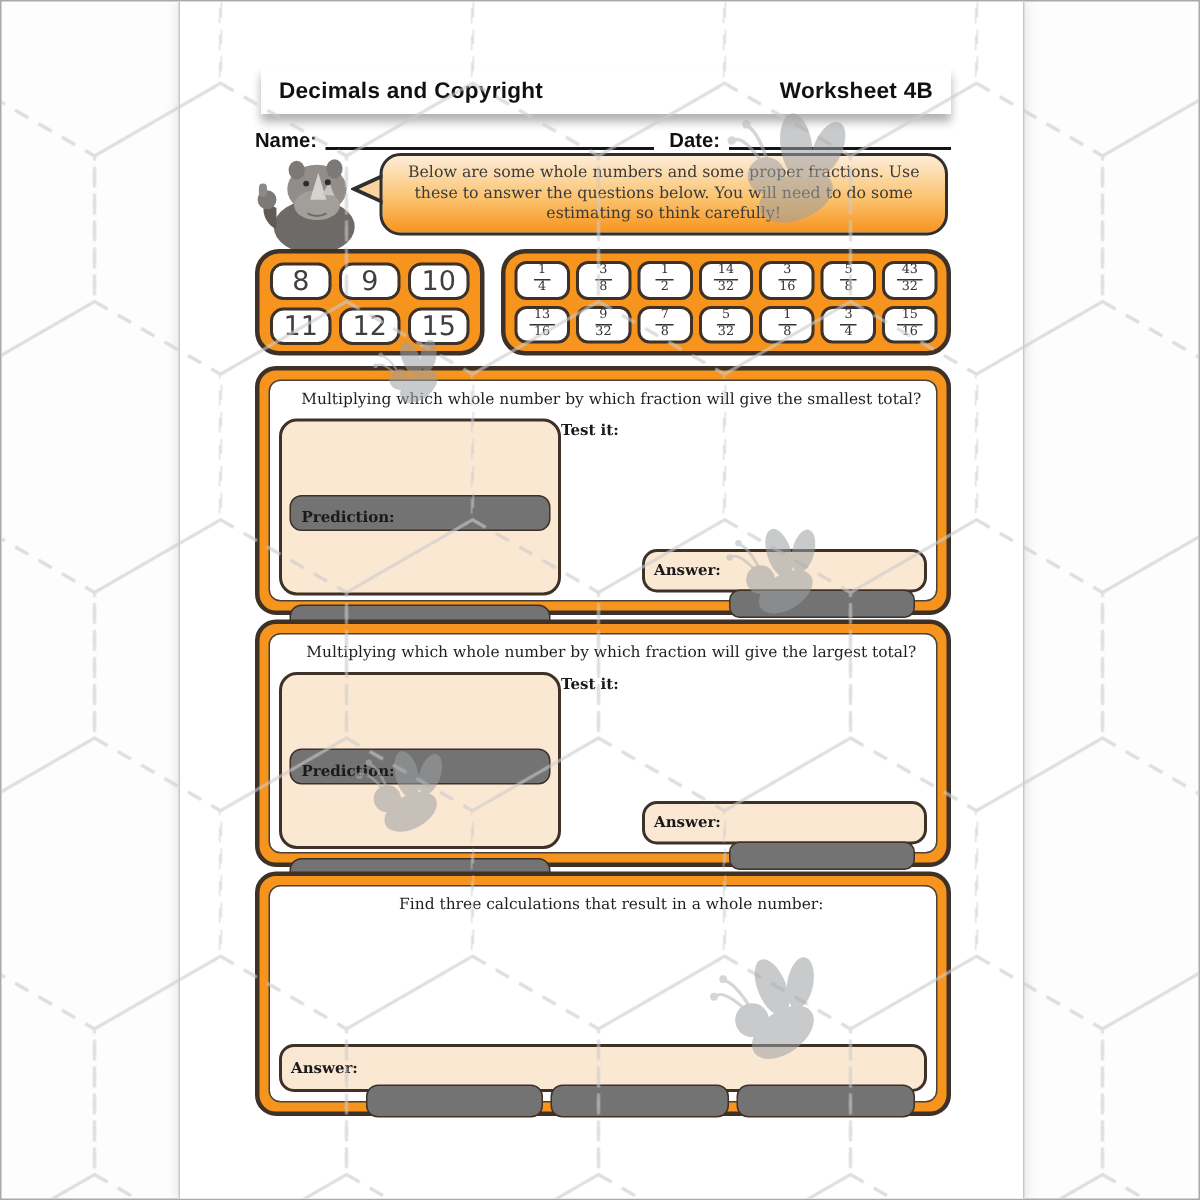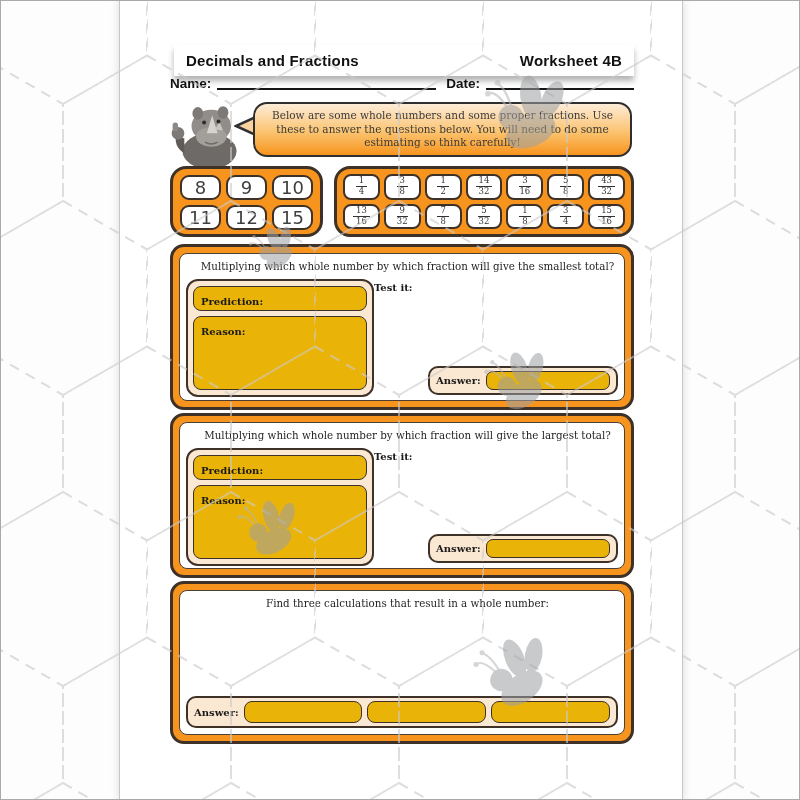--- a/index.html
+++ b/index.html
@@ -15,21 +15,21 @@
     box-shadow:0 0 9px rgba(0,0,0,.14);
   }
   
   .title-card{
     position:absolute;left:54px;top:44px;width:460px;height:31px;background:#fff;
     box-shadow:0 5px 6px rgba(0,0,0,.30);
     display:flex;justify-content:space-between;align-items:center;padding:0 12px;
   }
   .title-card .ttl{font-size:15px;font-weight:800;color:#111;letter-spacing:.2px;}
   
-  .name-row{position:absolute;left:50px;top:72px;width:464px;height:17px;display:flex;align-items:flex-end;}
+  .name-row{position:absolute;left:50px;top:82px;width:464px;height:17px;display:flex;align-items:flex-end;}
   .fld-label{font-size:13.5px;font-weight:800;color:#111;line-height:1;}
   .write-line{border-bottom:2px solid #151515;height:14px;}
   .nm-line{flex:1 1 auto;margin:0 10px 0 6px;}
   .dt-line{width:148px;margin-left:6px;}
   
   .rhino{position:absolute;left:42px;top:98px;width:86px;height:72px;}
   
   .bubble{
     position:absolute;left:133px;top:101px;width:379px;height:55px;border-radius:14px;
     border:2px solid #2f2f2f;
@@ -68,21 +68,21 @@
   .panel{position:relative;width:100%;height:100%;background:#fff;border:1.5px solid #4a4036;border-radius:8px;}
   .question{
     position:absolute;left:11px;right:0;top:6px;text-align:center;
     font-family:"DejaVu Serif",serif;font-size:10.3px;color:#1e1e1e;
   }
   .pred-col{
     position:absolute;left:6px;top:25px;width:188px;height:118px;
     background:#fbe8d3;border:2px solid #3d3128;border-radius:12px;padding:5px;
     display:flex;flex-direction:column;gap:5px;
   }
-  .white-box{background:#eab308;border:1.5px solid #3d3128;border-radius:8px;}
+  .white-box{background:#737373;border:1.5px solid #3d3128;border-radius:8px;margin-top:44px;}
   .pred-box{height:25px;padding:4px 7px 0;}
   .reason-box{flex:1 1 auto;padding:4px 7px 0;}
   .inner-label{font-family:"DejaVu Serif",serif;font-size:10px;font-weight:700;color:#1a1a1a;}
   .test-label{position:absolute;left:194px;top:28px;font-family:"DejaVu Serif",serif;font-size:10px;font-weight:700;color:#1a1a1a;}
   .answer-strip{
     position:absolute;background:#fbe8d3;border:2px solid #3d3128;border-radius:10px;
     display:flex;align-items:center;padding:0 6px;gap:5px;
   }
   .ans-s12{right:6px;bottom:5px;width:190px;height:29px;}
   .ans-s3{left:6px;right:6px;bottom:6px;height:32px;}
@@ -111,21 +111,21 @@
       <ellipse cx="58" cy="62" rx="27" ry="16" fill="#9da0a3" transform="rotate(-32 58 62)"></ellipse>
       <circle cx="35" cy="51" r="13" fill="#9da0a3"></circle>
     </g>
   </defs>
 </svg>
 
 <div id="canvas">
   <div class="page">
 
     <div class="title-card">
-      <span class="ttl">Decimals and Fractions</span>
+      <span class="ttl">Decimals and Copyright</span>
       <span class="ttl">Worksheet 4B</span>
     </div>
 
     <div class="name-row">
       <span class="fld-label">Name:</span>
       <span class="write-line nm-line"></span>
       <span class="fld-label">Date:</span>
       <span class="write-line dt-line"></span>
     </div>
 

